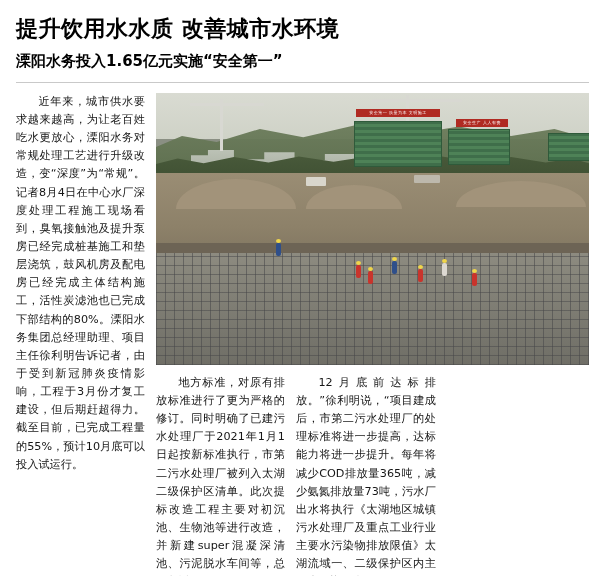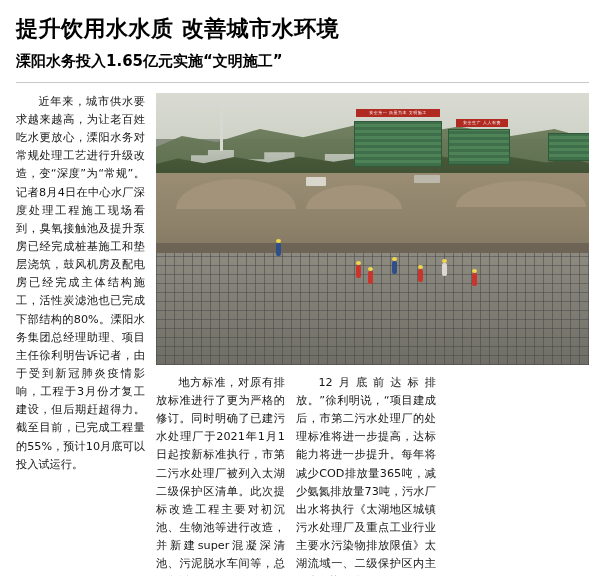--- a/index.html
+++ b/index.html
@@ -197,21 +197,21 @@
   }
   .photo-cols .col { width: 129px; flex: 0 0 129px; }
   .photo-cols .col.wide { width: 140px; flex: 0 0 140px; }
 </style>
 </head>
 <body>
 
 <div class="page">
 
   <h1 class="headline">提升饮用水水质  改善城市水环境</h1>
-  <h2 class="subhead">溧阳水务投入1.65亿元实施“文明施工”</h2>
+  <h2 class="subhead">溧阳水务投入1.65亿元实施“安全第一”</h2>
   <div class="rule"></div>
 
   <div class="content">
 
     <div class="col">
       <p>近年来，城市供水要求越来越高，为让老百姓吃水更放心，溧阳水务对常规处理工艺进行升级改造，变“深度”为“常规”。记者8月4日在中心水厂深度处理工程施工现场看到，臭氧接触池及提升泵房已经完成桩基施工和垫层浇筑，鼓风机房及配电房已经完成主体结构施工，活性炭滤池也已完成下部结构的80%。溧阳水务集团总经理助理、项目主任徐利明告诉记者，由于受到新冠肺炎疫情影响，工程于3月份才复工建设，但后期赶超得力。截至目前，已完成工程量的55%，预计10月底可以投入试运行。</p>
 
     </div>
 
     <div class="photo-area">

